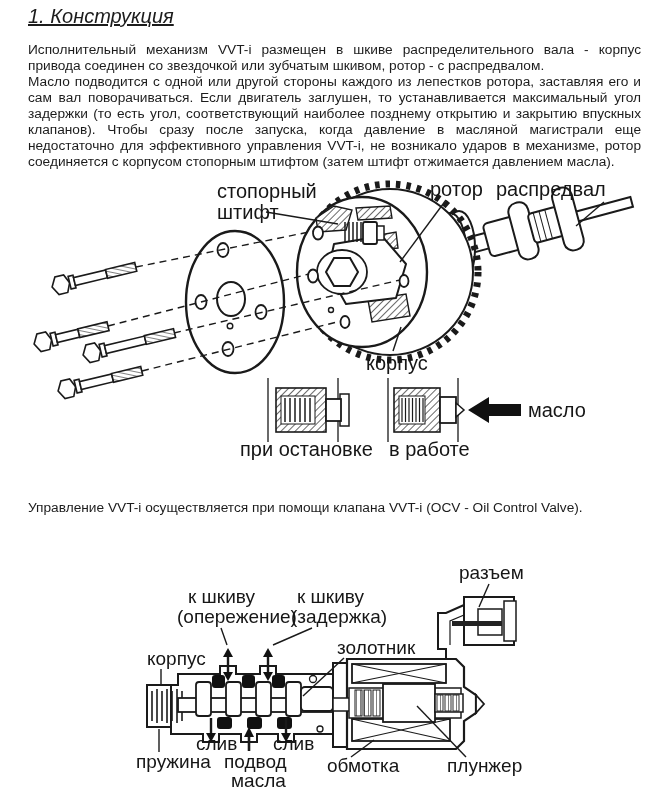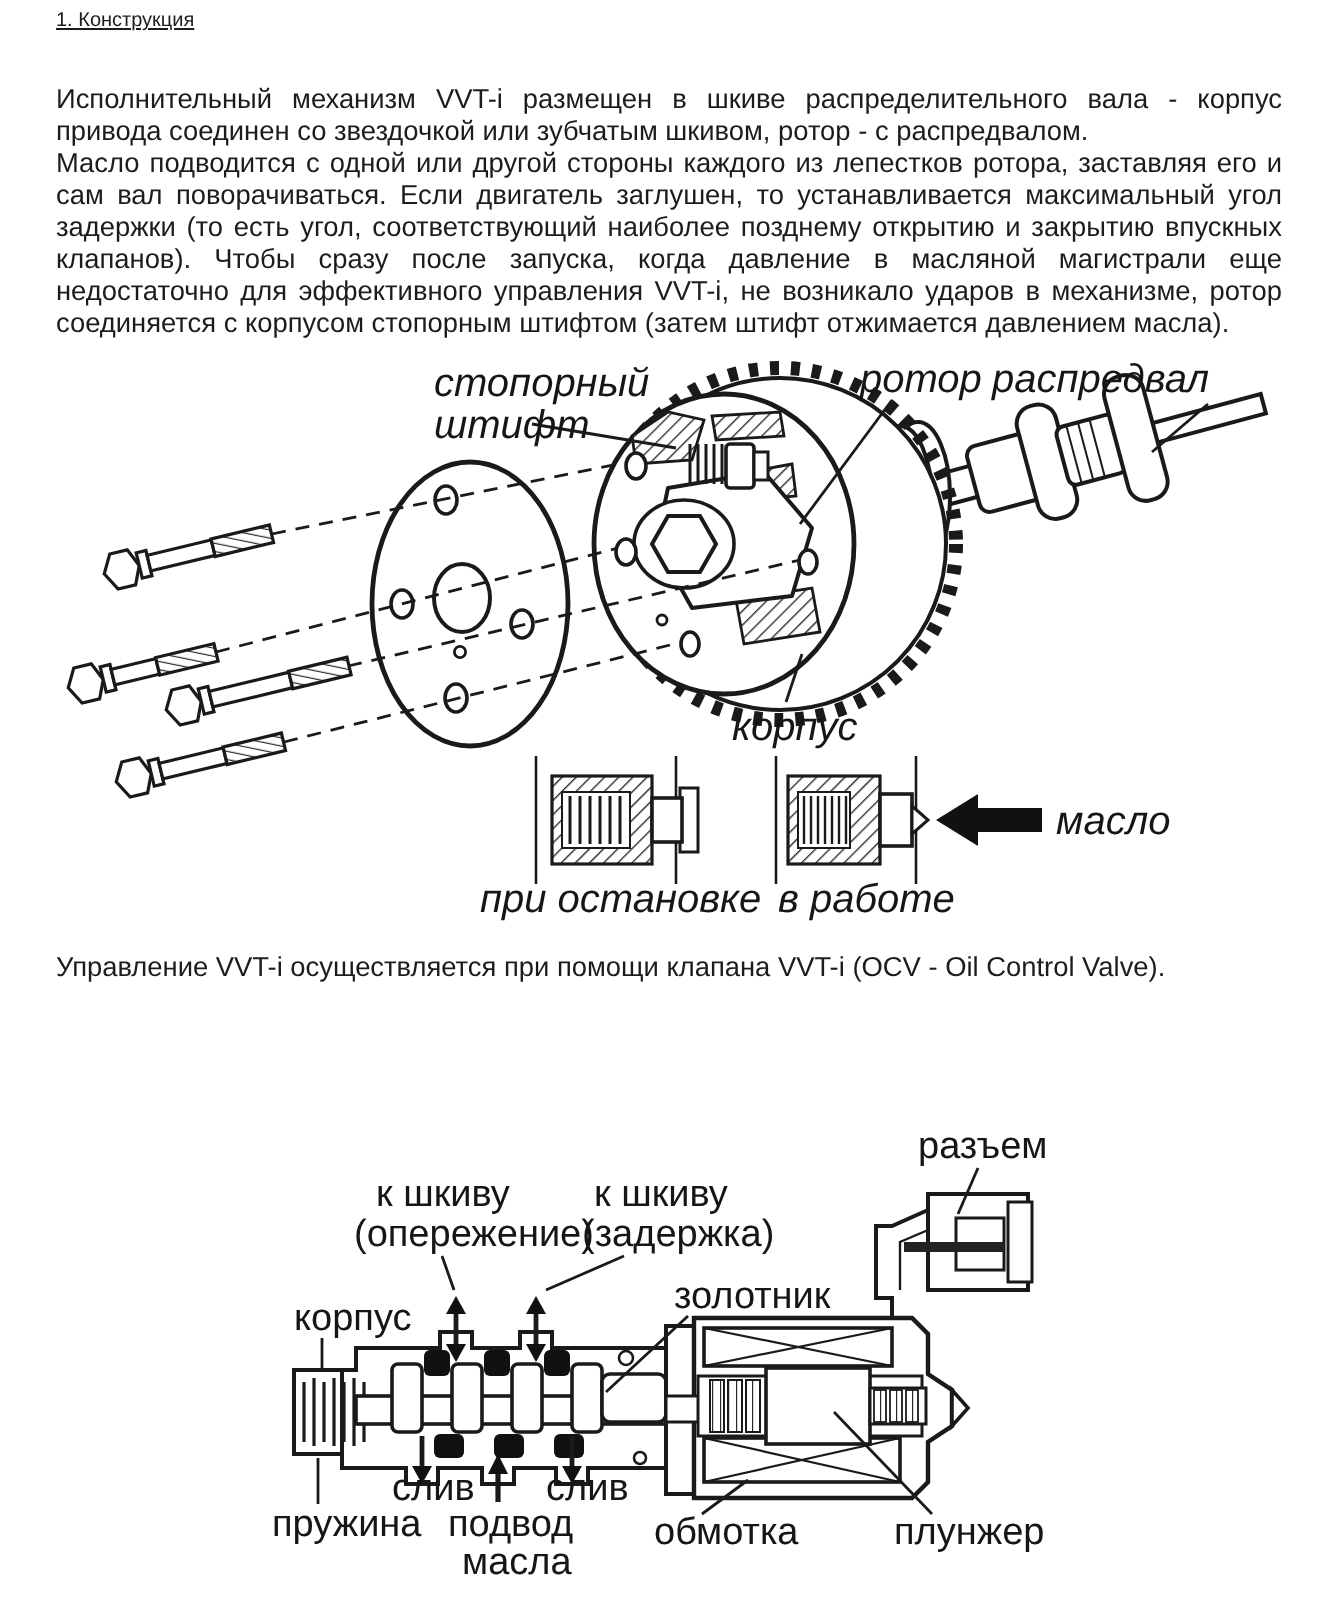--- a/index.html
+++ b/index.html
@@ -1,26 +1,26 @@
 <!DOCTYPE html>
 <html><head>
 <meta charset="utf-8">
 <style>
   html,body{margin:0;padding:0;background:#fff;}
   .page{position:relative;width:665px;height:800px;background:#fff;
         font-family:"Liberation Sans",sans-serif;color:#1c1c1c;overflow:hidden;}
-  .heading{position:absolute;left:28px;top:5px;font-size:10px;
+  .heading{position:absolute;left:28px;top:5px;font-size:20px;font-style:italic;
            text-decoration:underline;font-weight:normal;}
   .tblock{position:absolute;left:28px;width:613px;text-align:justify;
           font-size:13.7px;line-height:16px;}
   .tblock p{margin:0;}
   #tb1{top:42px;}
-  #tb2{top:476px;}
+  #tb2{top:500px;}
   .fig{position:absolute;left:0;}
-  #fig1{top:160px;font-style:italic;}
+  #fig1{top:160px;}
   #fig2{top:557px;}
   .fig svg{display:block;}
   .fig text{font-family:"Liberation Sans",sans-serif;fill:#161616;}
   #fig1 text{font-size:20px;}
   #fig2 text{font-size:19px;}
   .ln{stroke:#1a1a1a;fill:none;}
 </style>
 </head>
 <body>
 

